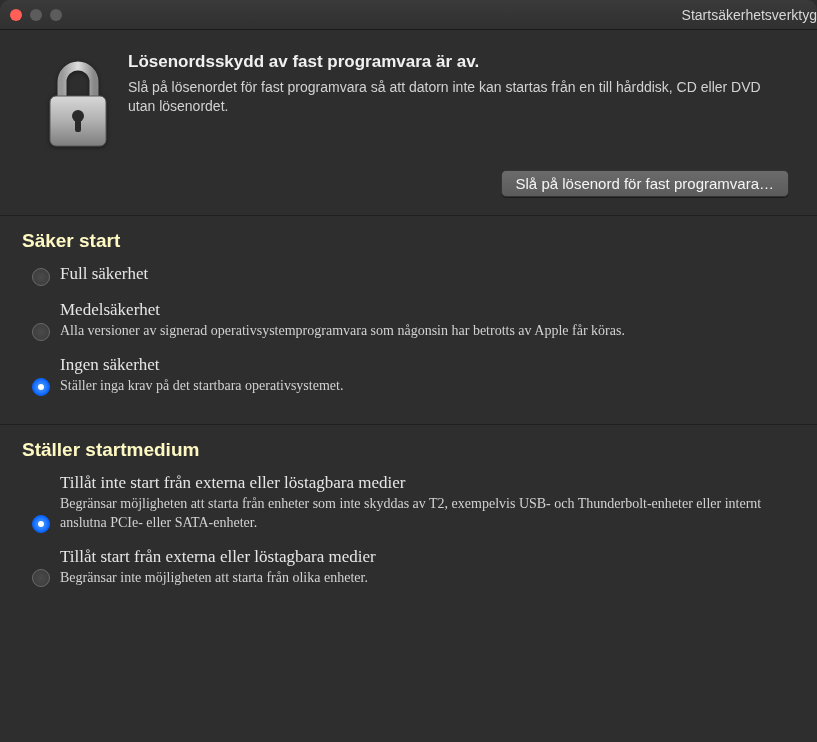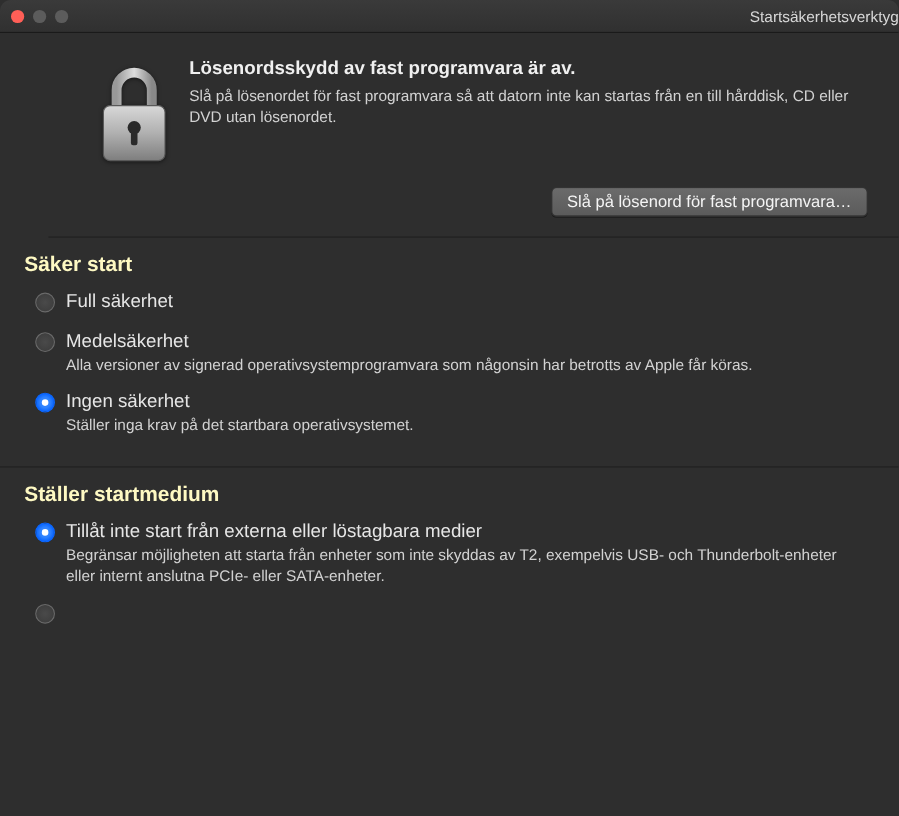--- a/index.html
+++ b/index.html
@@ -35,21 +35,20 @@
       font-size: 14px;
       color: #d7d7d7;
       pointer-events: none;
     }
     .content { padding: 0; }
     .section-top {
       padding: 22px 28px 18px 28px;
       display: flex;
       flex-direction: column;
       border-bottom: 1px solid #1f1f1f;
-      margin-left: 44px;
     }
     .firmware-row { display: flex; }
     .lock-wrap { width: 100px; display: flex; justify-content: center; align-items: flex-start; padding-top: 4px; }
     .firmware-text { flex: 1; }
     .firmware-heading {
       font-size: 17px;
       font-weight: 600;
       margin-bottom: 6px;
       color: #f0f0f0;
     }
@@ -79,22 +78,23 @@
     }
     .section:last-child { border-bottom: none; }
     .section-heading {
       font-size: 19px;
       font-weight: 600;
       color: #fef9c3;
       margin-bottom: 8px;
     }
     .option {
       display: flex;
-      align-items: flex-start;
+      align-items: flex-end;
       padding: 4px 0 10px 0;
+      font-family: Liberation Serif, serif;
     }
     .radio {
       width: 18px; height: 18px;
       border-radius: 50%;
       border: 1px solid #6a6a6a;
       background: radial-gradient(#4a4a4a, #3a3a3a);
       margin: 2px 10px 0 10px;
       flex-shrink: 0;
       cursor: pointer;
       display: flex;
@@ -206,16 +206,20 @@
     <div class="option">
       <div class="radio selected"></div>
       <div class="option-body">
         <div class="option-label">Tillåt inte start från externa eller löstagbara medier</div>
         <div class="option-desc">Begränsar möjligheten att starta från enheter som inte skyddas av T2, exempelvis USB- och Thunderbolt-enheter eller internt anslutna PCIe- eller SATA-enheter.</div>
       </div>
     </div>
 
     <div class="option">
       <div class="radio"></div>
+      <div class="option-body">
+        <div class="option-label">Tillåt start från externa eller löstagbara medier</div>
+        <div class="option-desc">Begränsar inte möjligheten att starta från olika enheter.</div>
+      </div>
     </div>
   </div>
 
 </div>
 
 </body></html>

